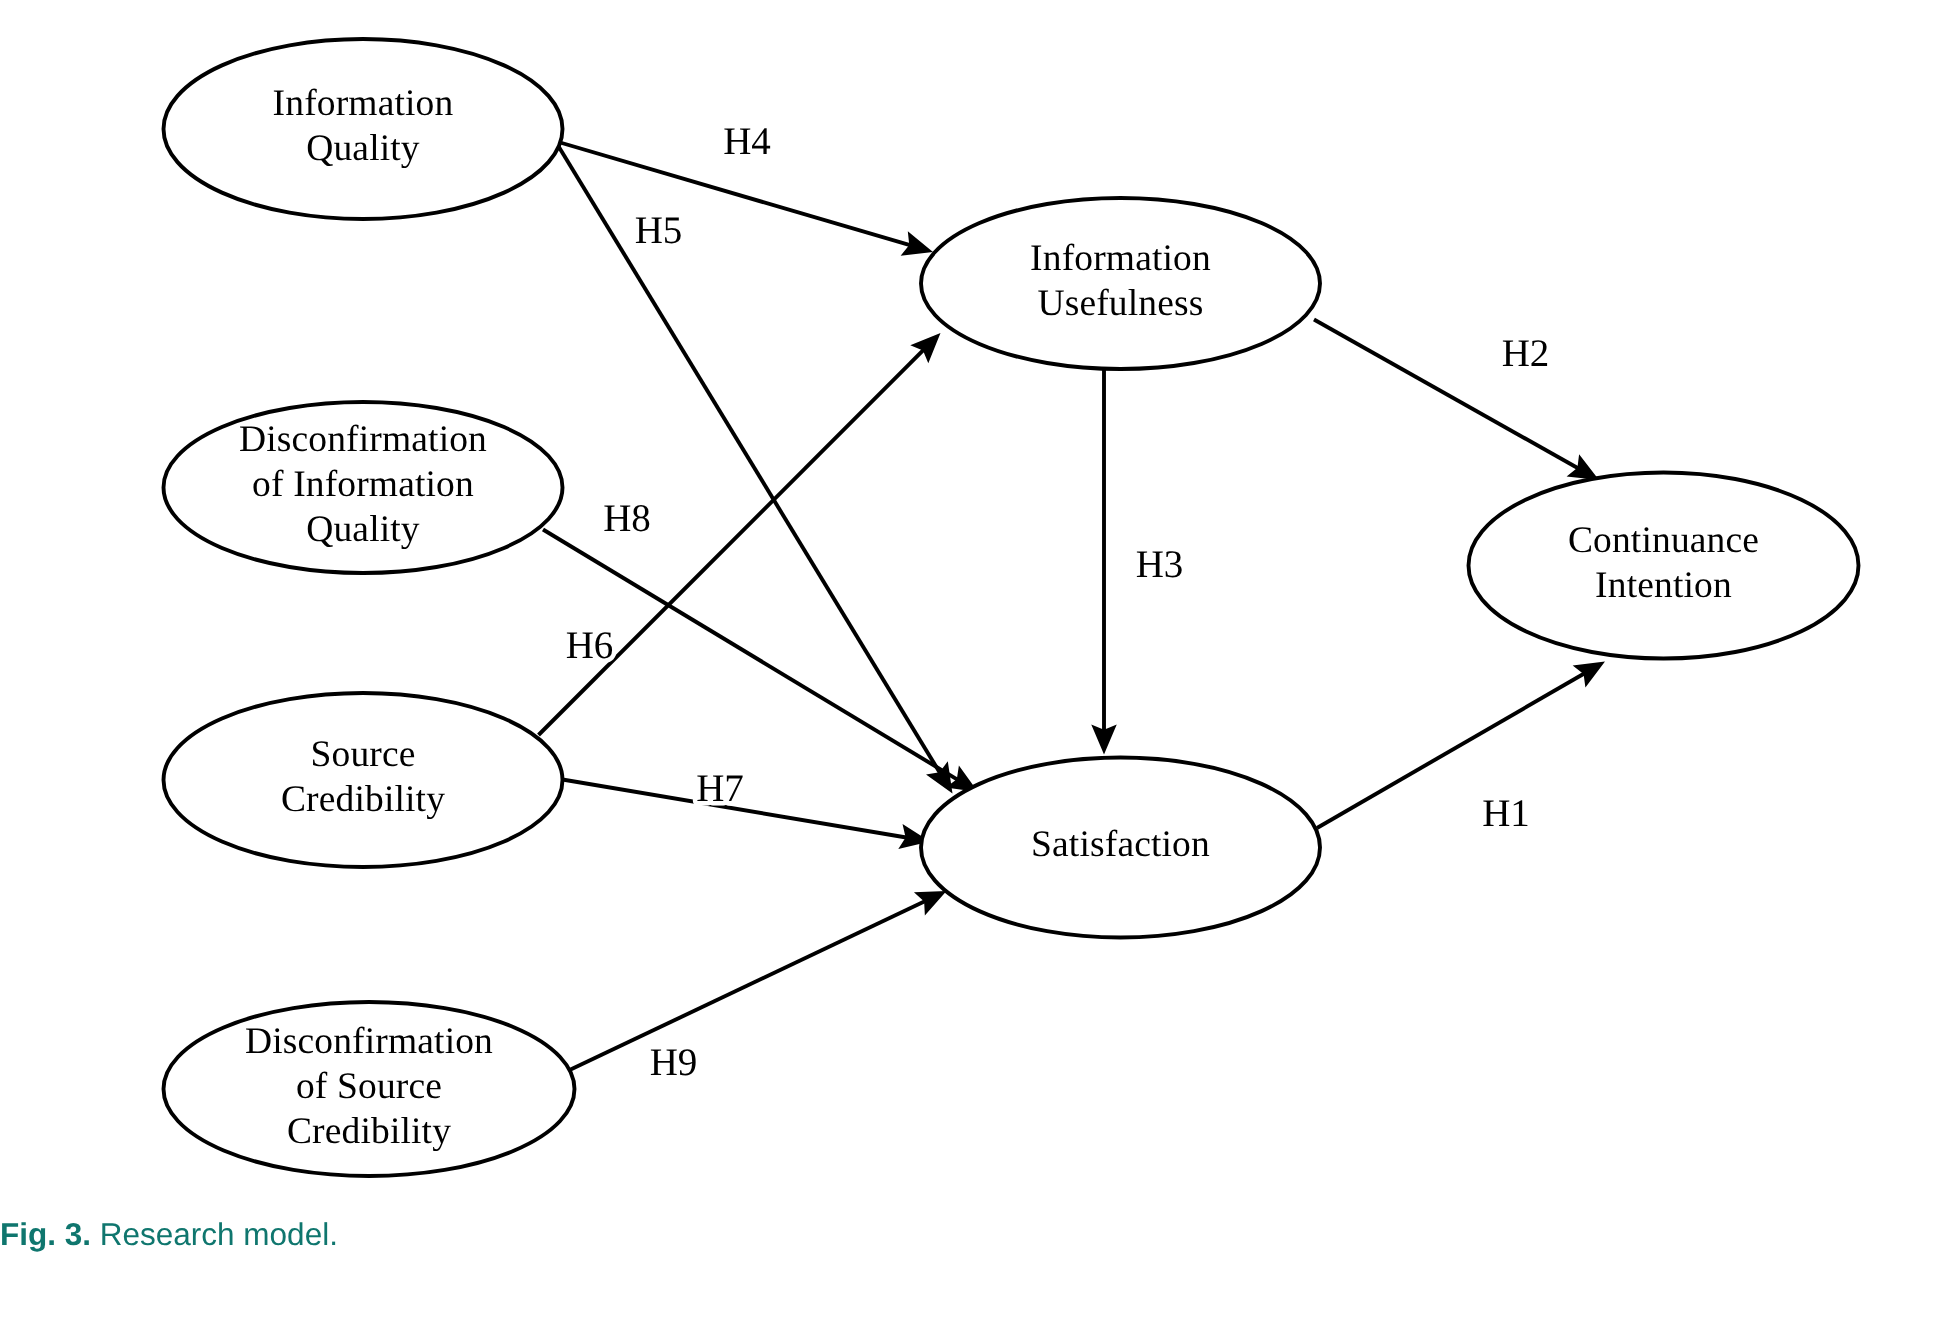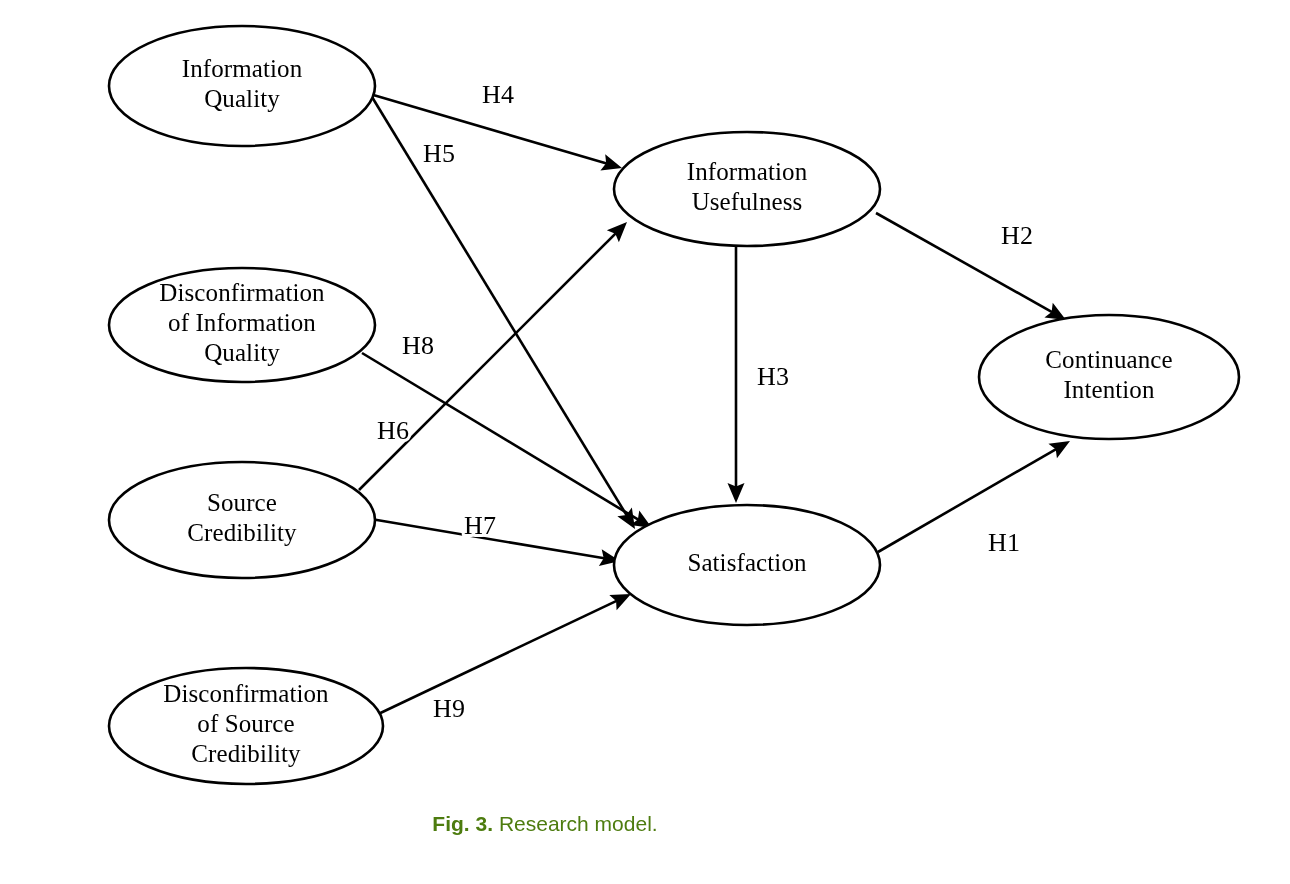--- a/index.html
+++ b/index.html
@@ -53,24 +53,24 @@
   }
   .arrow-head {
     fill: #000000;
     stroke: none;
   }
   .caption {
     position: absolute;
     left: 0;
     top: 812px;
     width: 1090px;
-    text-align: center;
+    text-align: left;
     font-family: "Liberation Sans", sans-serif;
     font-size: 21px;
-    color: #4d7c0f;
+    color: #0f766e;
     white-space: nowrap;
   }
   .caption-label {
     font-weight: bold;
   }
   .caption-text {
     font-weight: normal;
   }
 </style>
 </head>

